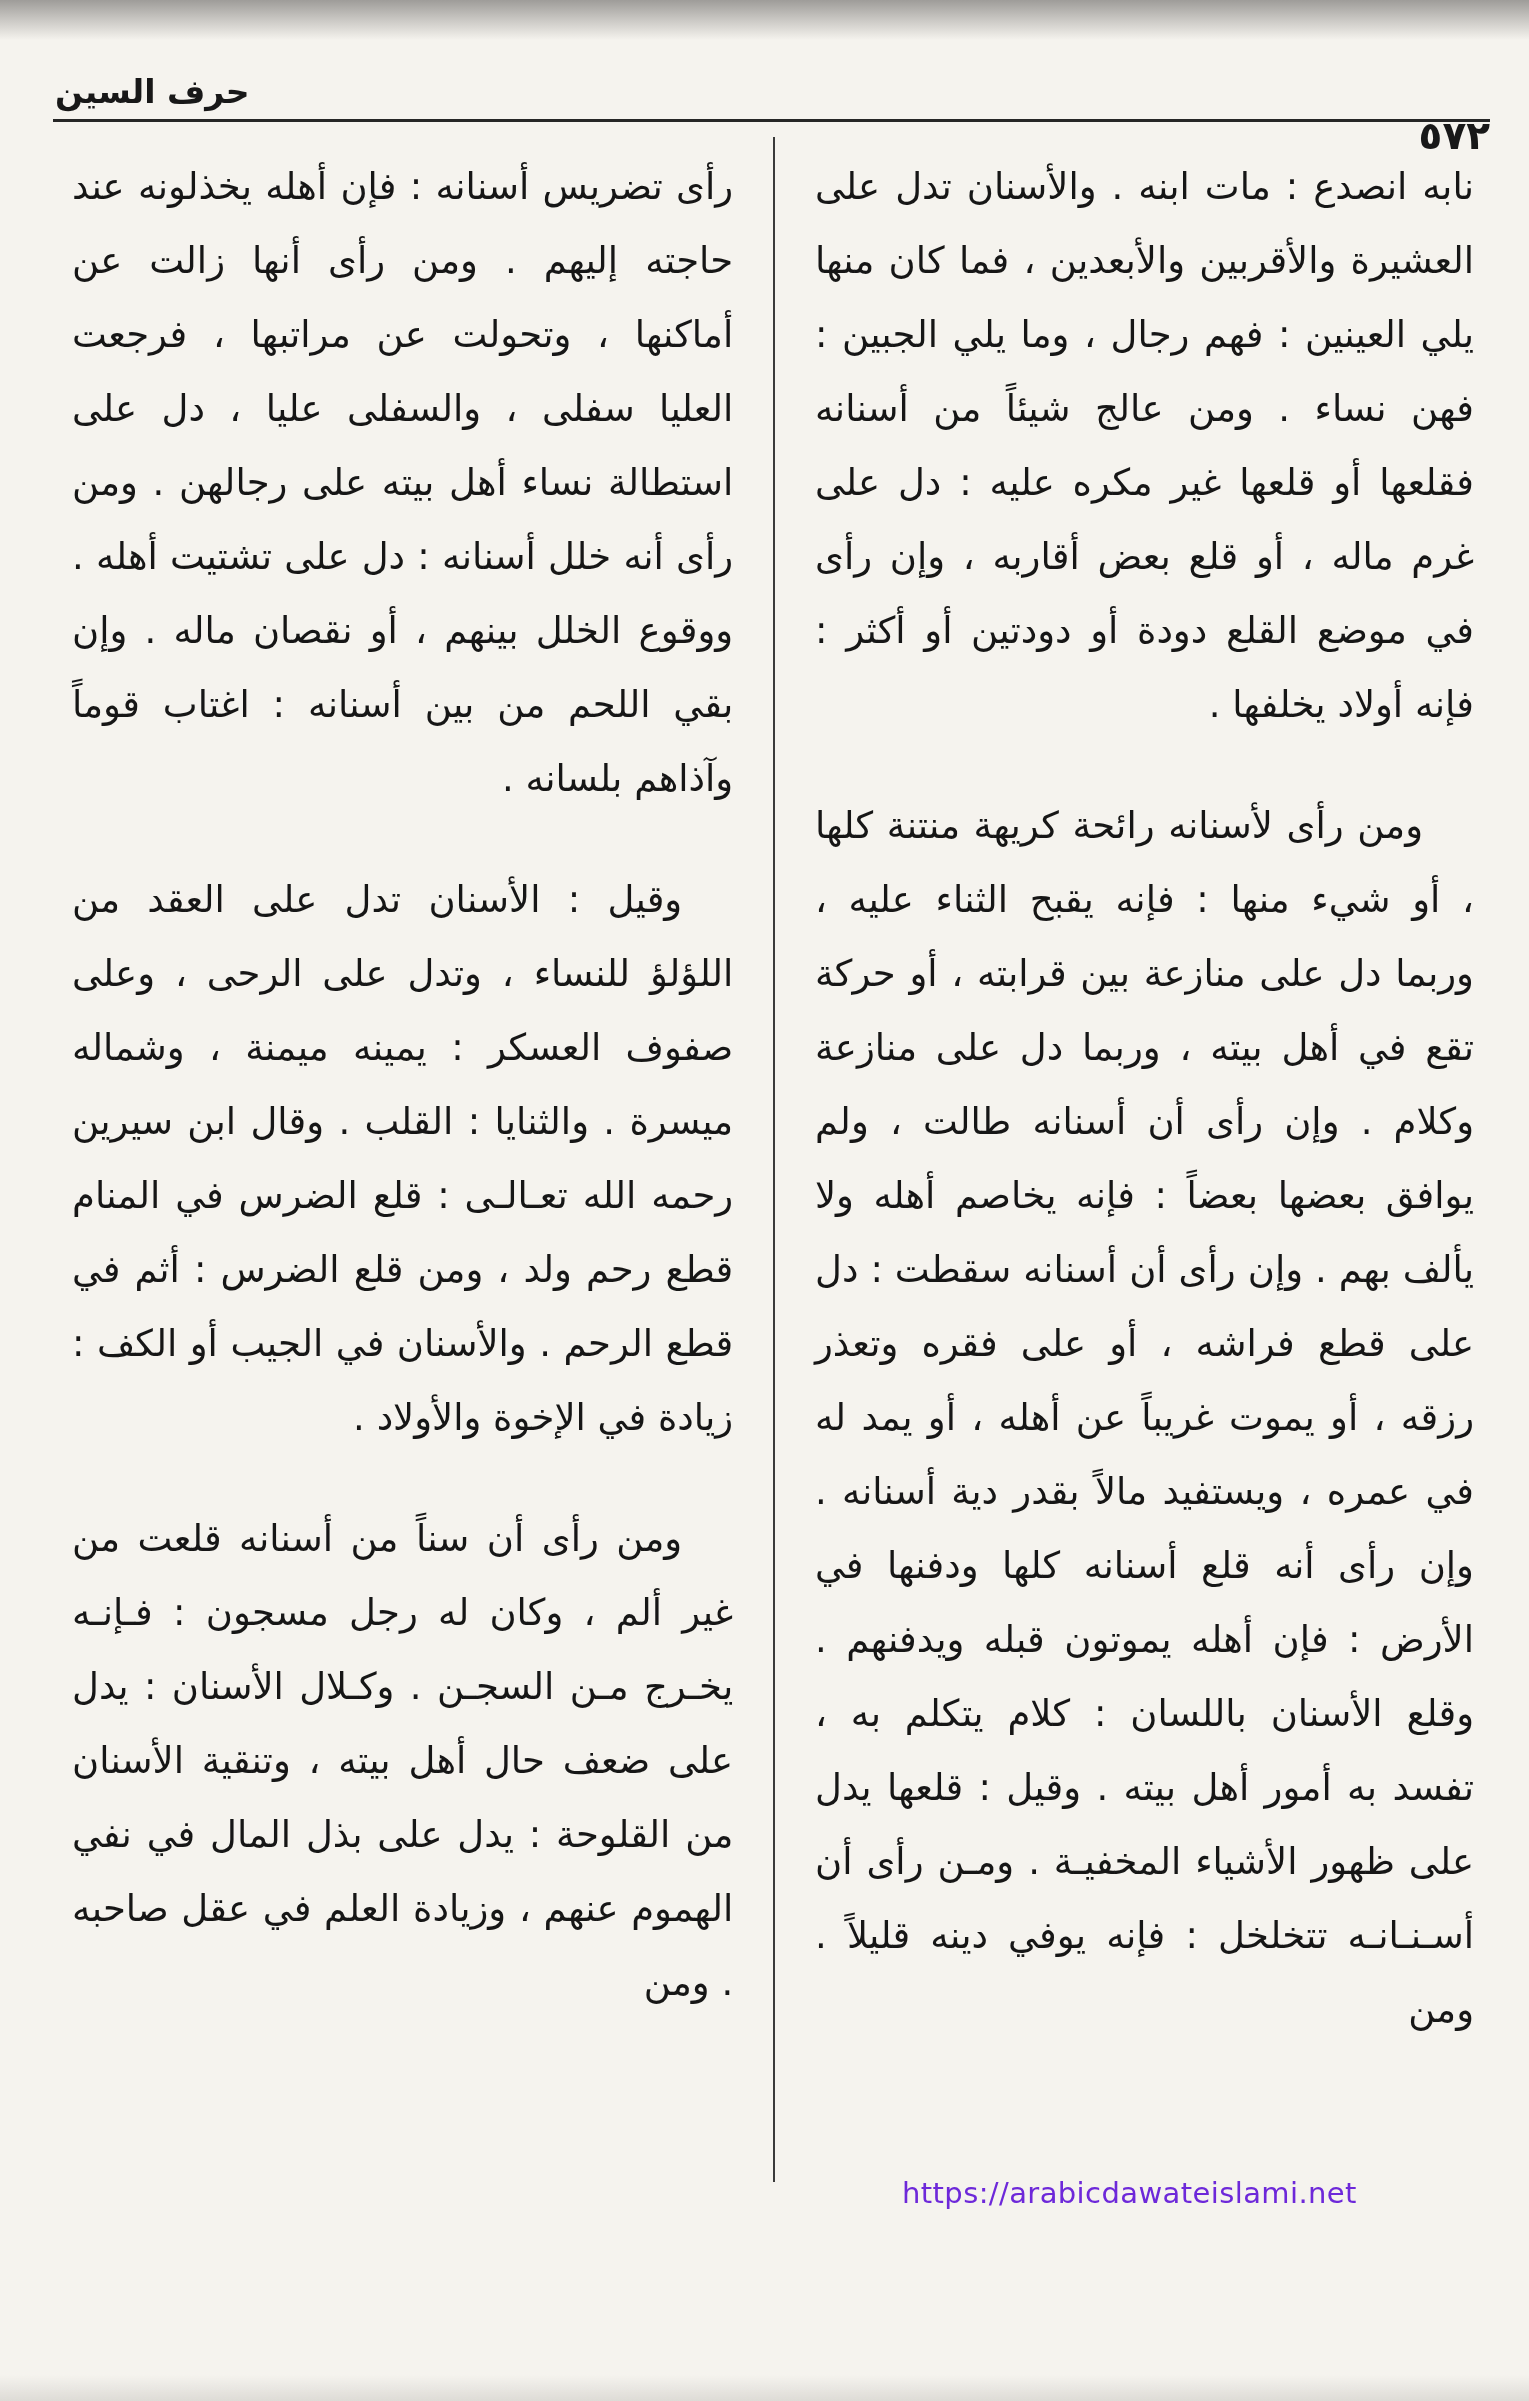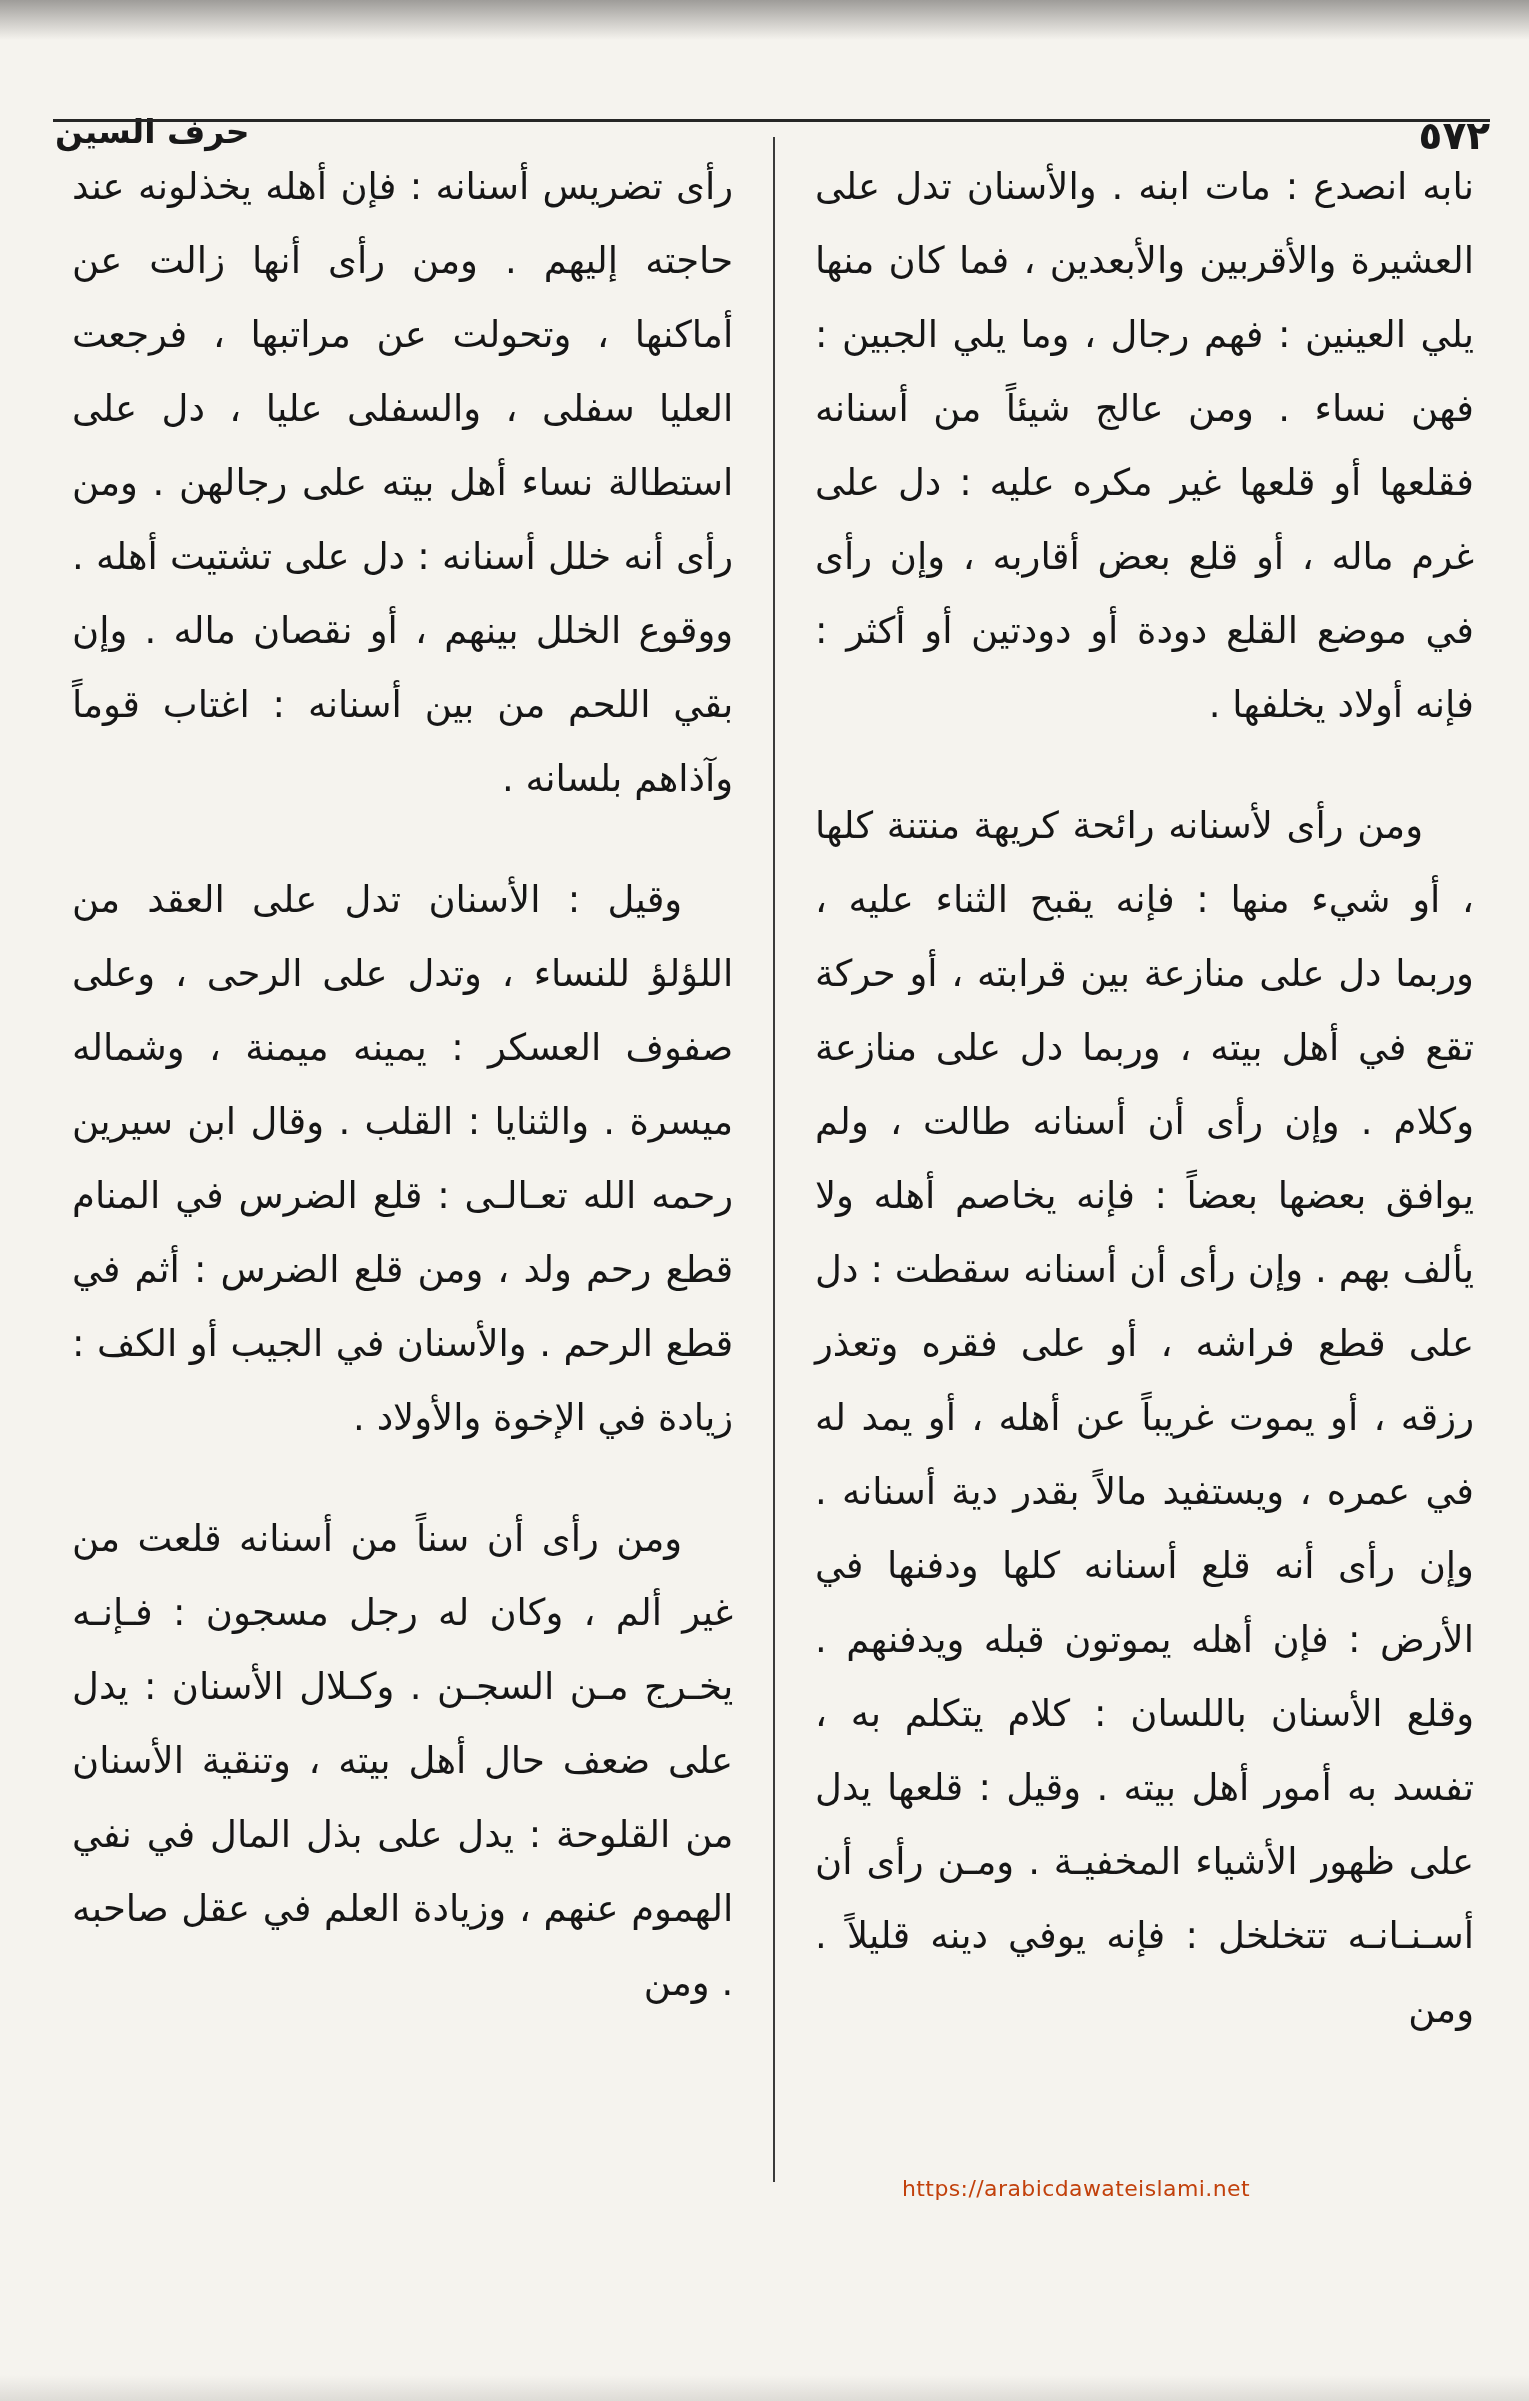--- a/index.html
+++ b/index.html
@@ -26,21 +26,20 @@
   .page-header {
     position: absolute;
     top: 72px; left: 55px; right: 39px;
     height: 42px;
   }
   .chapter-title {
     position: absolute; left: 0; top: 0;
     font-size: 33px; font-weight: bold;
     direction: rtl;
     letter-spacing: 0.4px;
-    margin-top: 40px;
   }
   .page-number {
     position: absolute; right: 0; top: -3.5px;
     font-size: 39px; font-weight: bold;
     direction: rtl;
     margin-top: 44px;
   }
   .header-rule {
     position: absolute;
     top: 119px; left: 53px; right: 39px;
@@ -76,22 +75,22 @@
   .col p + p {
     margin-top: 47px;
     text-indent: 51px; 
   }
 
   .watermark {
     position: absolute;
     top: 2176px;
     left: 902px;
     direction: ltr;
-    font-size: 22px;
-    color: #c2410c;
+    font-size: 29px;
+    color: #6d28d9;
     letter-spacing: 0.4px;
   }
 </style>
 </head>
 <body>
 
 <div class="scan-edge-top"></div>
 <div class="scan-edge-bottom"></div>
 
 <header class="page-header">

